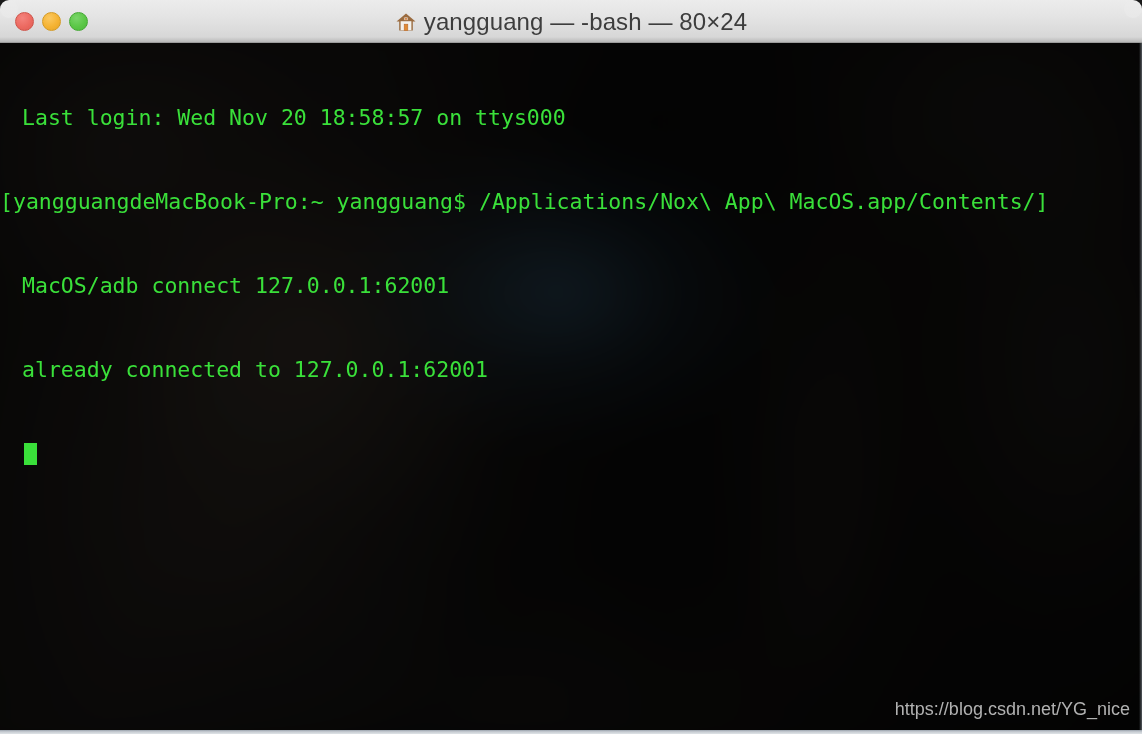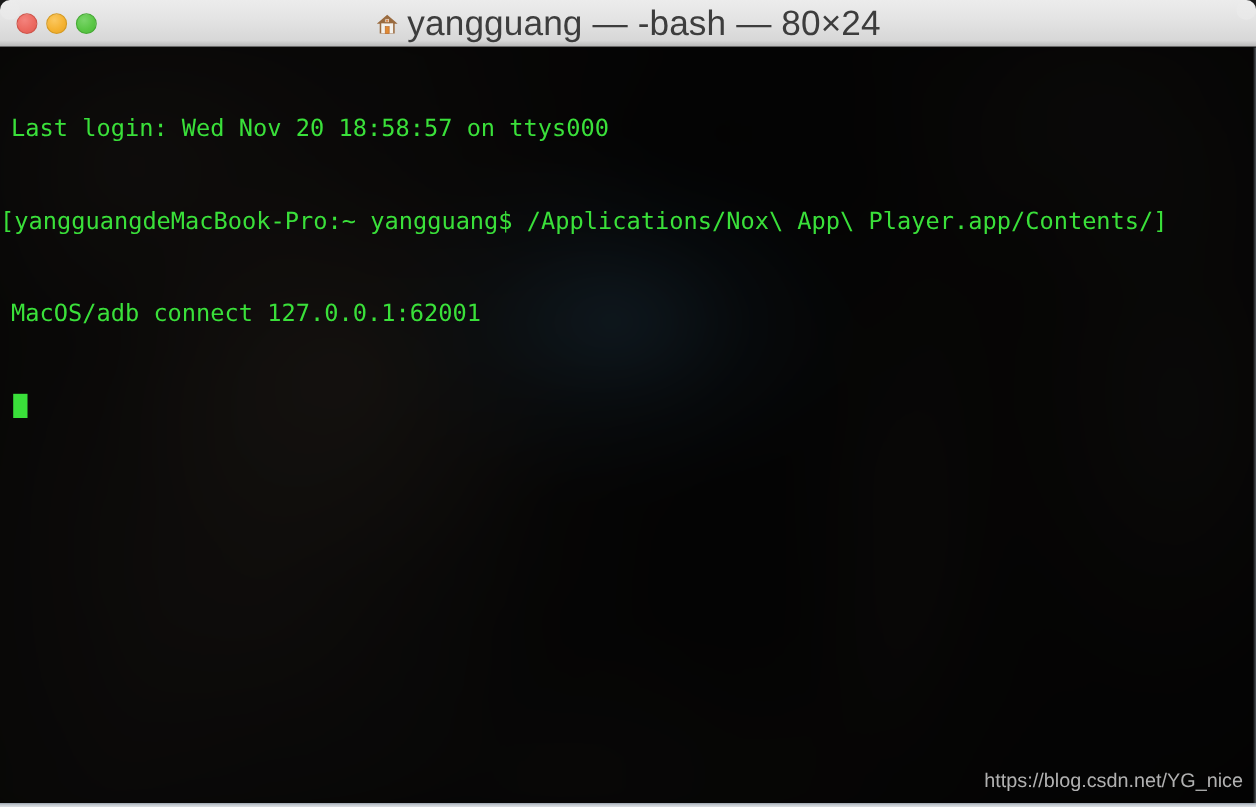--- a/index.html
+++ b/index.html
@@ -91,21 +91,21 @@
     width: 1142px;
     height: 43px;
     display: flex;
     align-items: center;
     justify-content: center;
     gap: 7px;
     pointer-events: none;
   }
   #title-text {
     font-family: "Liberation Sans", sans-serif;
-    font-size: 32px;
+    font-size: 24px;
     color: #3d3d3d;
     letter-spacing: 0.1px;
     white-space: nowrap;
   }
   .home-icon { display: block; }
 
   
   #terminal {
     position: absolute;
     left: 0;
@@ -151,21 +151,21 @@
     box-sizing: border-box;
     font-family: "DejaVu Sans Mono", monospace;
     font-size: 21.5px;
     line-height: 28px;
     color: #3ae03a;
     white-space: pre;
     letter-spacing: 0px;
   }
   .tline {
     height: 28px;
-    padding-left: 10px;
+    padding-left: 22px;
     box-sizing: border-box;
   }
   .tline.flush {
     padding-left: 0px;
   }
   .cursor {
     display: inline-block;
     width: 13px;
     height: 22px;
     background: #3ae03a;
@@ -234,22 +234,23 @@
     <div class="corner-mask left"></div>
     <div class="corner-mask right"></div>
   </div>
 
   <div id="terminal">
     <div id="backdrop"></div>
     <div id="backdrop-dark"></div>
 
     <div id="screen">
       <div class="tline">Last login: Wed Nov 20 18:58:57 on ttys000</div>
-      <div class="tline flush">[yangguangdeMacBook-Pro:~ yangguang$ /Applications/Nox\ App\ Player.app/Contents/]</div>
+      <div class="tline flush">[yangguangdeMacBook-Pro:~ yangguang$ /Applications/Nox\ App\ MacOS.app/Contents/]</div>
       <div class="tline">MacOS/adb connect 127.0.0.1:62001</div>
+      <div class="tline">already connected to 127.0.0.1:62001</div>
       <div class="tline"><span class="cursor"></span></div>
     </div>
 
     <div id="scroll-gutter"></div>
 
     <div id="watermark">https://blog.csdn.net/YG_nice</div>
   </div>
 
   <div id="bottom-strip"></div>
 </div>

